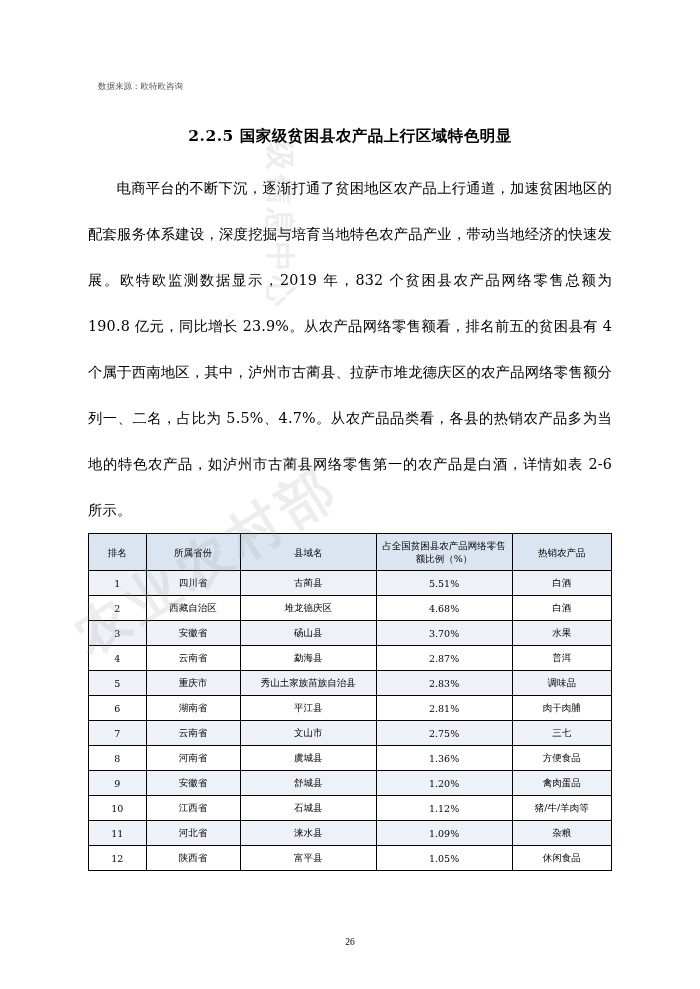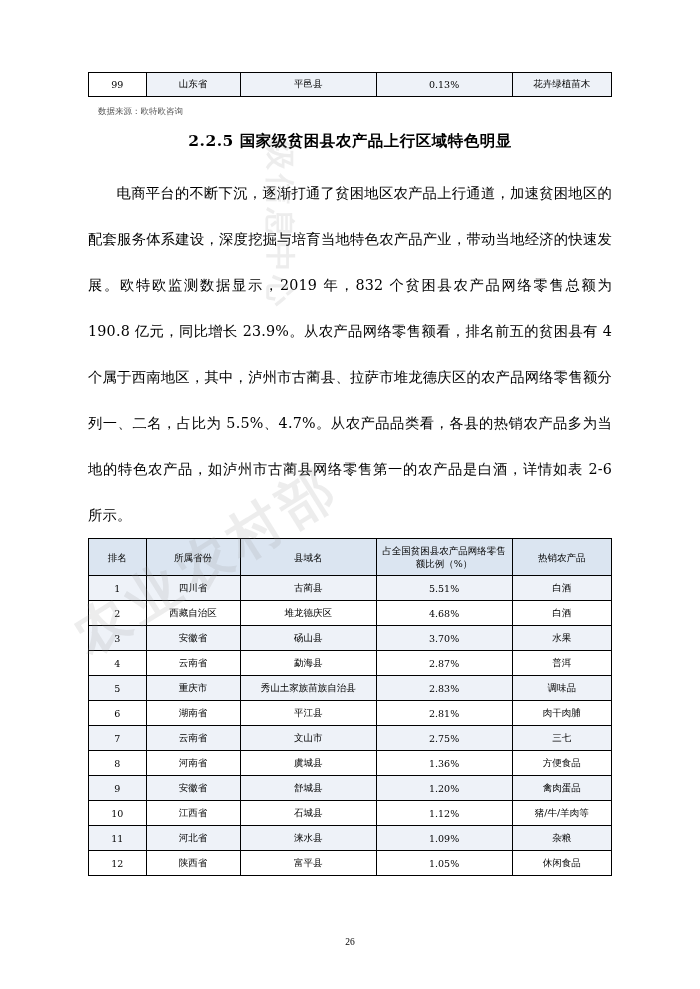--- a/index.html
+++ b/index.html
@@ -83,21 +83,21 @@
     color: #555;
     margin: 9px 0 0 10px;
     font-family: "DejaVu Serif", serif;
   }
 
   
   h2.section {
     font-size: 15.5px;
     font-weight: bold;
     text-align: center;
-    margin: 13px 0 18px 0;
+    margin: 33px 0 18px 0;
     letter-spacing: 0.5px;
   }
   h2.section .num {
     font-family: "DejaVu Serif", serif;
   }
 
   
   p.body {
     font-size: 14.3px;
     line-height: 46px;
@@ -159,27 +159,20 @@
 
   <div class="watermark">
     <div class="wm-text wm1">级信息中心</div>
     <div class="wm-text wm2">农业农村部</div>
   </div>
 
   <div class="content">
 
     <table class="doctable toptable">
       <tbody>
-        <tr>
-          <td class="col-rank">99</td>
-          <td class="col-prov shade">山东省</td>
-          <td class="col-county shade">平邑县</td>
-          <td class="col-ratio shade">0.13%</td>
-          <td class="col-prod shade">花卉绿植苗木</td>
-        </tr>
       </tbody>
     </table>
 
     <div class="src-note">数据来源：欧特欧咨询</div>
 
     <h2 class="section">
       <span class="num">2.2.5</span>
       <span>国家级贫困县农产品上行区域特色明显</span>
     </h2>
 

